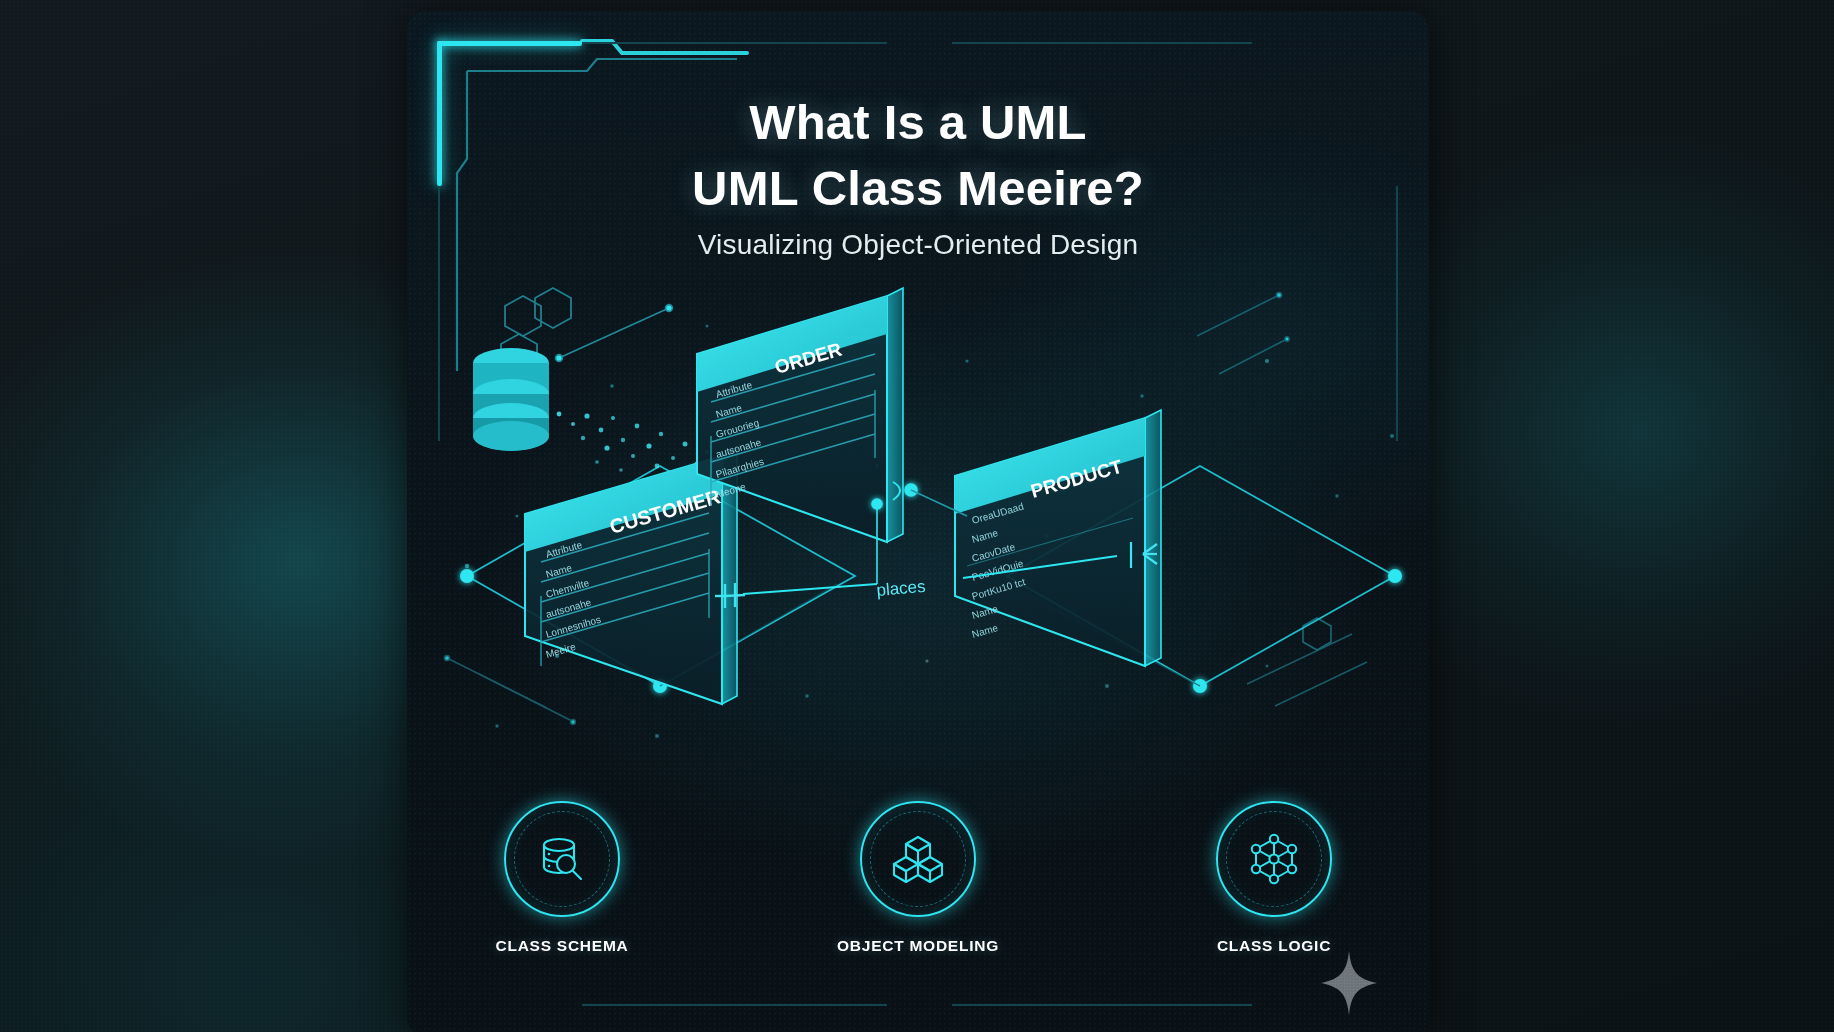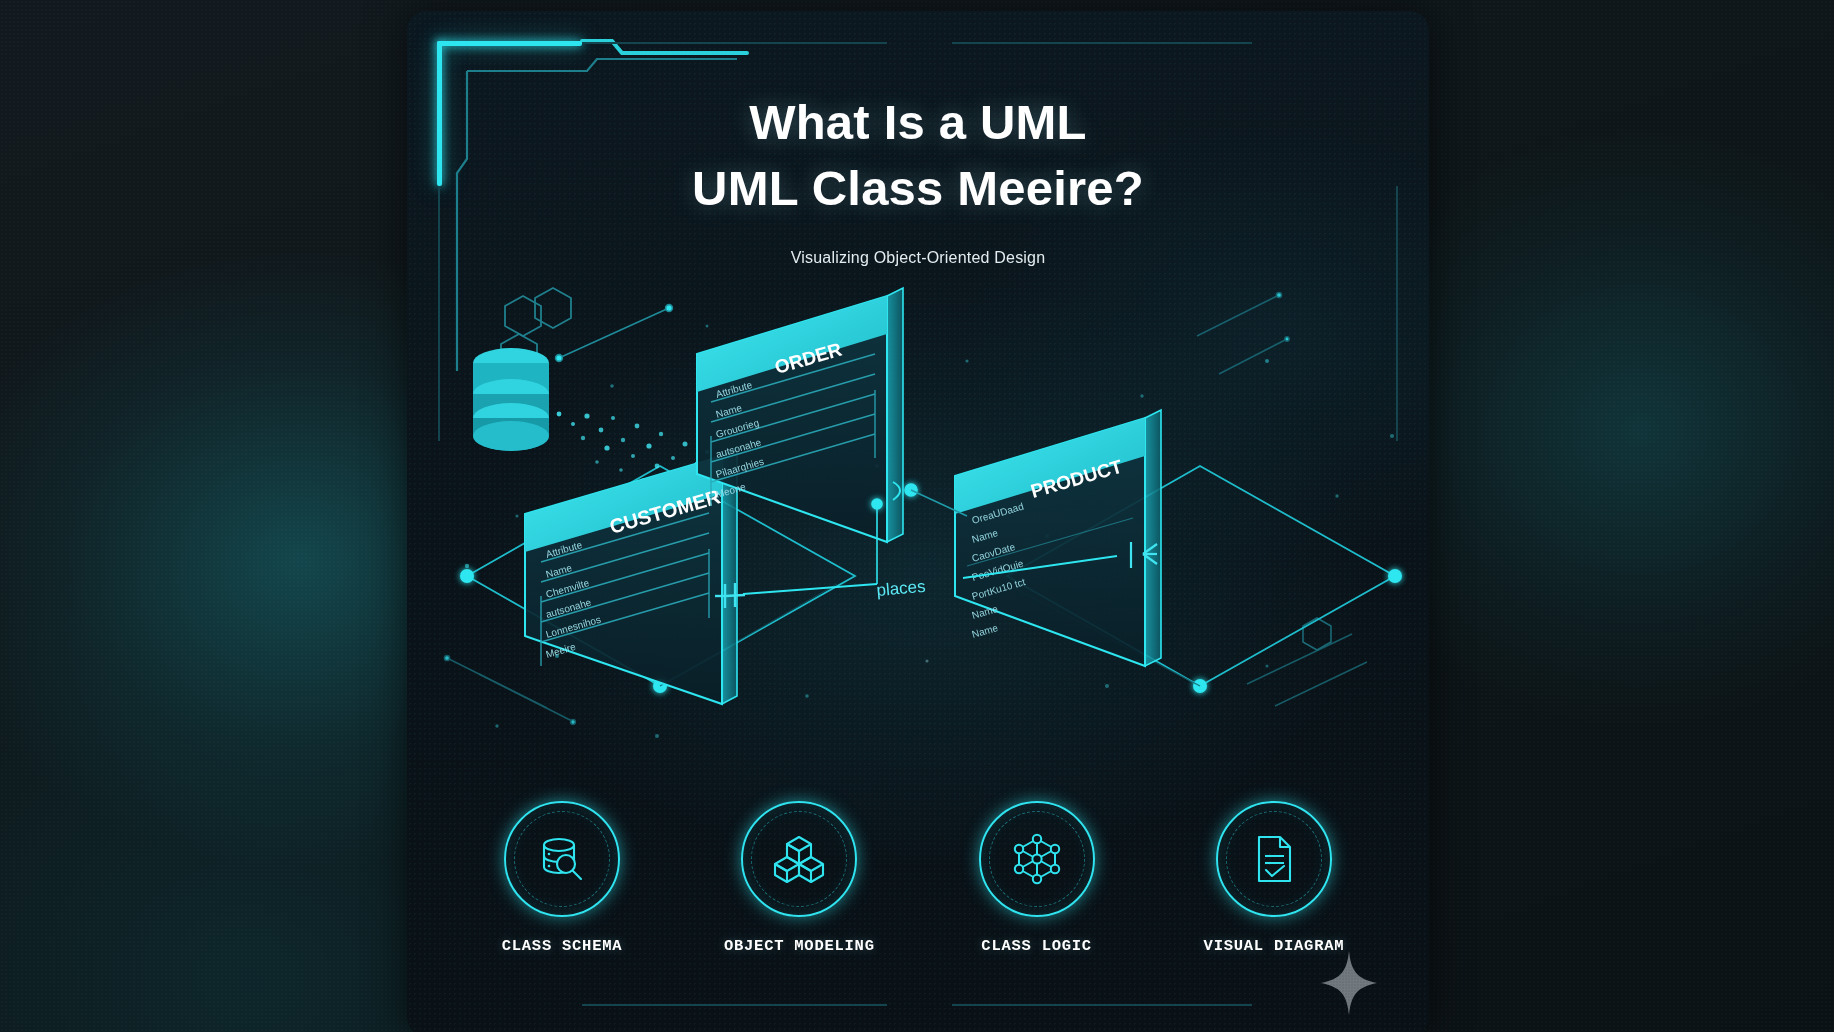--- a/index.html
+++ b/index.html
@@ -48,31 +48,31 @@
   .bk-h{position:absolute;height:5px;background:#2ee6f0;box-shadow:0 0 10px #2ee6f0,0 0 22px rgba(46,230,240,.55);border-radius:2px;}
   .bk-v{position:absolute;width:5px;background:#2ee6f0;box-shadow:0 0 10px #2ee6f0,0 0 22px rgba(46,230,240,.55);border-radius:2px;}
 
   
   #titleBlock{position:absolute;left:0;right:0;top:78px;text-align:center;}
   .title-line{
     color:#fff;font-size:49px;font-weight:bold;line-height:66px;letter-spacing:.2px;
     text-shadow:0 0 22px rgba(160,230,245,.28);
   }
   #subtitle{
-    margin-top:28px;color:#e3ecef;font-size:16px;font-weight:normal;letter-spacing:.2px;
+    margin-top:8px;color:#e3ecef;font-size:28px;font-weight:normal;letter-spacing:.2px;
   }
 
   
   #stage{position:absolute;left:0;top:255px;width:1022px;height:530px;}
   svg.iso{position:absolute;left:0;top:0;width:1022px;height:530px;overflow:visible;}
 
   
   #features{
     position:absolute;left:55px;top:790px;width:912px;
-    display:flex;justify-content:space-between;font-family:Liberation Mono, monospace;
+    display:flex;justify-content:space-between;
   }
   .feature{width:200px;display:flex;flex-direction:column;align-items:center;}
   .feat-ring{
     width:112px;height:112px;border-radius:50%;
     border:2.5px solid #2fe3ef;
     box-shadow:0 0 16px rgba(47,227,239,.55),inset 0 0 18px rgba(47,227,239,.13);
     display:flex;align-items:center;justify-content:center;position:relative;
   }
   .feat-ring:before{
     content:"";position:absolute;inset:8px;border-radius:50%;
@@ -432,32 +432,20 @@
             <circle cx="29" cy="29" r="4.6"></circle>
             <circle cx="11" cy="39" r="4.2"></circle>
             <circle cx="47" cy="39" r="4.2"></circle>
             <circle cx="29" cy="49" r="4.2"></circle>
           </g>
         </svg>
       </div>
       <div class="feat-label">CLASS LOGIC</div>
     </div>
 
-    <div class="feature">
-      <div class="feat-ring">
-        <svg width="58" height="58" viewBox="0 0 58 58" fill="none" stroke="#2fe3ef" stroke-width="2.1">
-          <path d="M14,7 h21 l10,10 v34 h-31 Z" stroke-linejoin="round"></path>
-          <path d="M35,7 v10 h10" stroke-linejoin="round"></path>
-          <line x1="20" y1="26" x2="39" y2="26"></line>
-          <line x1="20" y1="33" x2="39" y2="33"></line>
-          <polyline points="21,40 27,46 39,36" stroke-linecap="round" stroke-linejoin="round"></polyline>
-        </svg>
-      </div>
-      <div class="feat-label">VISUAL DIAGRAM</div>
-    </div>
 
   </div>
 
   <svg id="sparkle" viewBox="0 0 56 64">
     <defs>
       <pattern id="dots" width="3" height="3" patternUnits="userSpaceOnUse">
         <circle cx="1" cy="1" r=".7" fill="#6a7176"></circle>
       </pattern>
     </defs>
     <path d="M28,0 C30,20 36,28 56,32 C36,36 30,44 28,64 C26,44 20,36 0,32 C20,28 26,20 28,0 Z" fill="#9aa2a7"></path>

